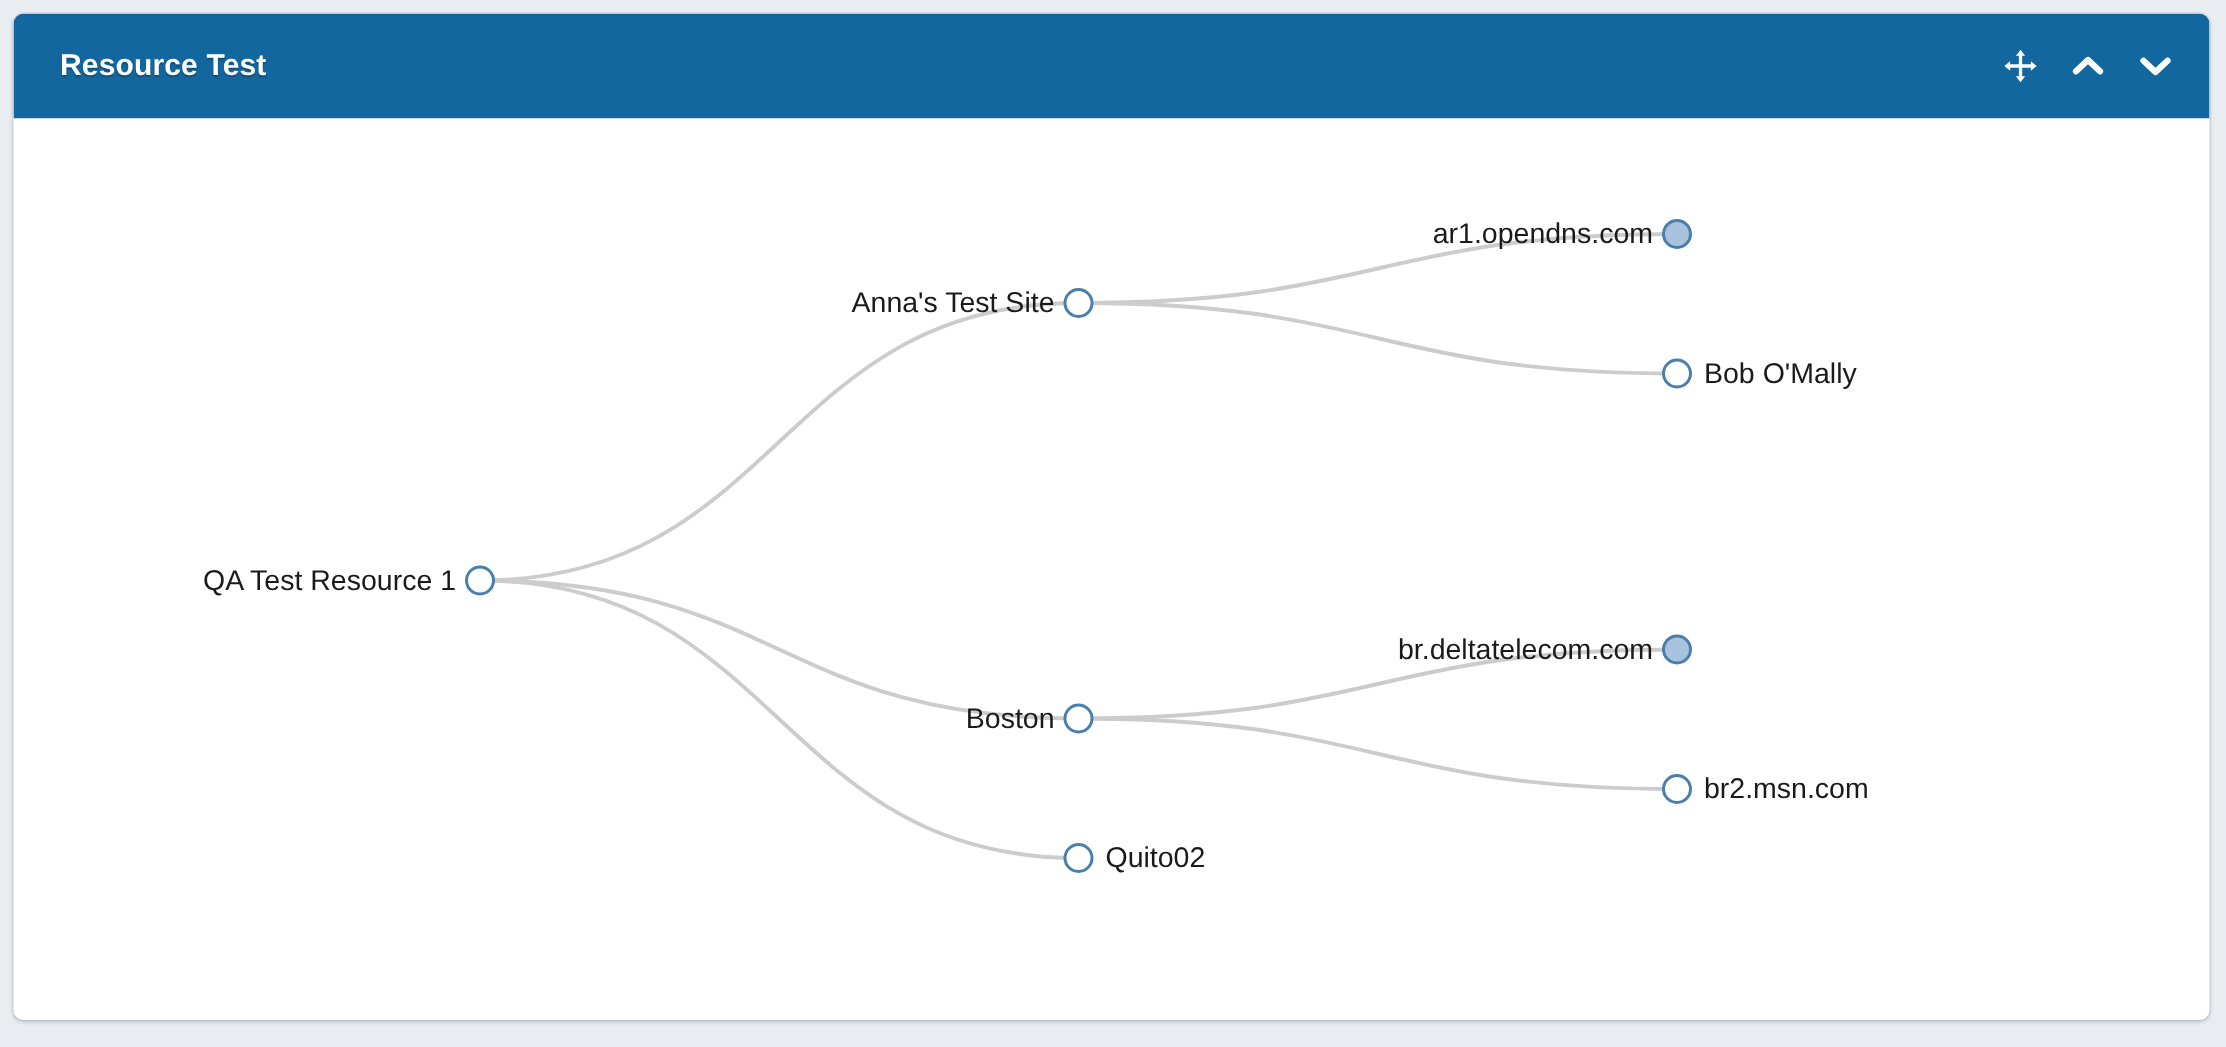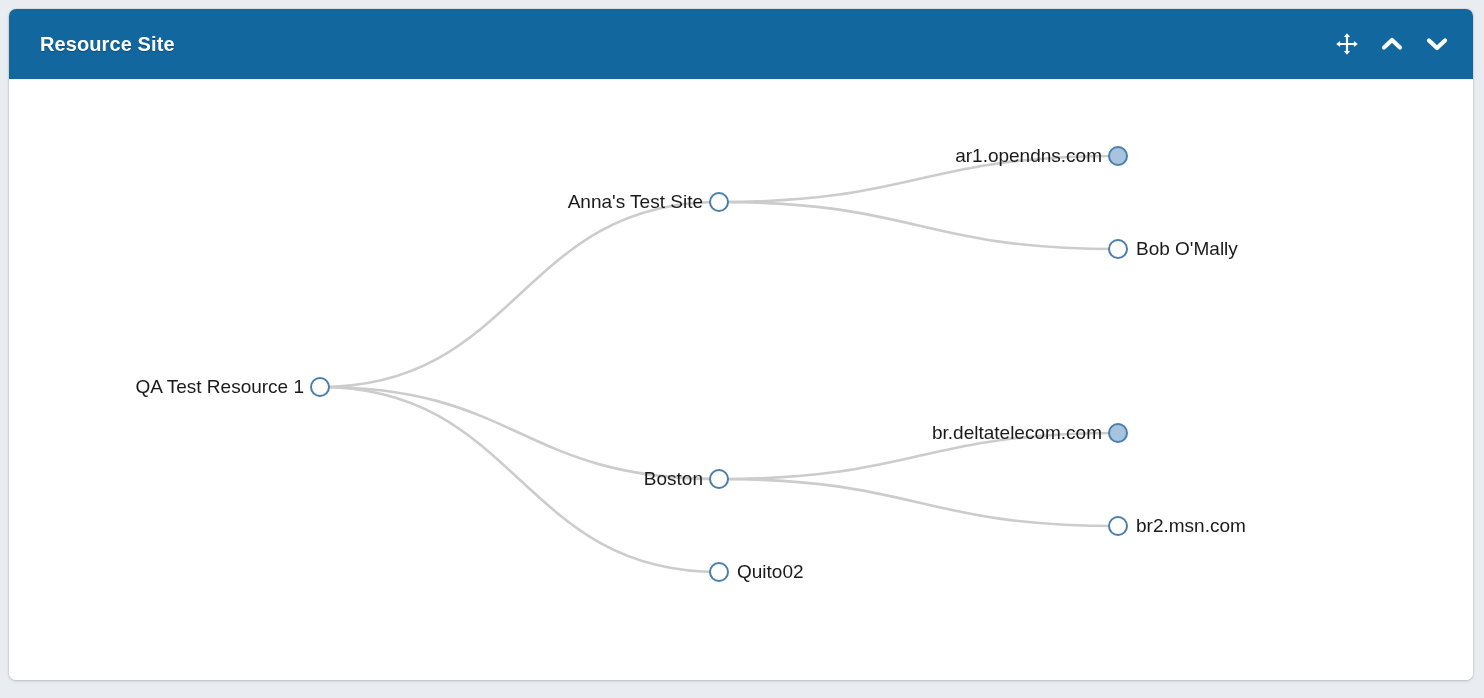--- a/index.html
+++ b/index.html
@@ -96,21 +96,21 @@
     fill: #1a1a1a;
   }
 </style>
 </head>
 <body>
 
 <div id="screen">
   <div class="panel">
 
     <div class="panel-header">
-      <div class="panel-title">Resource Site</div>
+      <div class="panel-title">Resource Test</div>
       <div class="header-tools">
 
         <div class="tool-icon">
           <svg width="24" height="24" viewBox="0 0 24 24" aria-hidden="true">
             <path fill="#ffffff" d="M12 1.2 L15.1 5.1 L13.1 5.1 L13.1 10.9 L18.9 10.9 L18.9 8.9 L22.8 12 L18.9 15.1 L18.9 13.1 L13.1 13.1 L13.1 18.9 L15.1 18.9 L12 22.8 L8.9 18.9 L10.9 18.9 L10.9 13.1 L5.1 13.1 L5.1 15.1 L1.2 12 L5.1 8.9 L5.1 10.9 L10.9 10.9 L10.9 5.1 L8.9 5.1 Z"></path>
           </svg>
         </div>
 
         <div class="tool-icon">
           <svg width="26" height="26" viewBox="0 0 26 26" aria-hidden="true">

